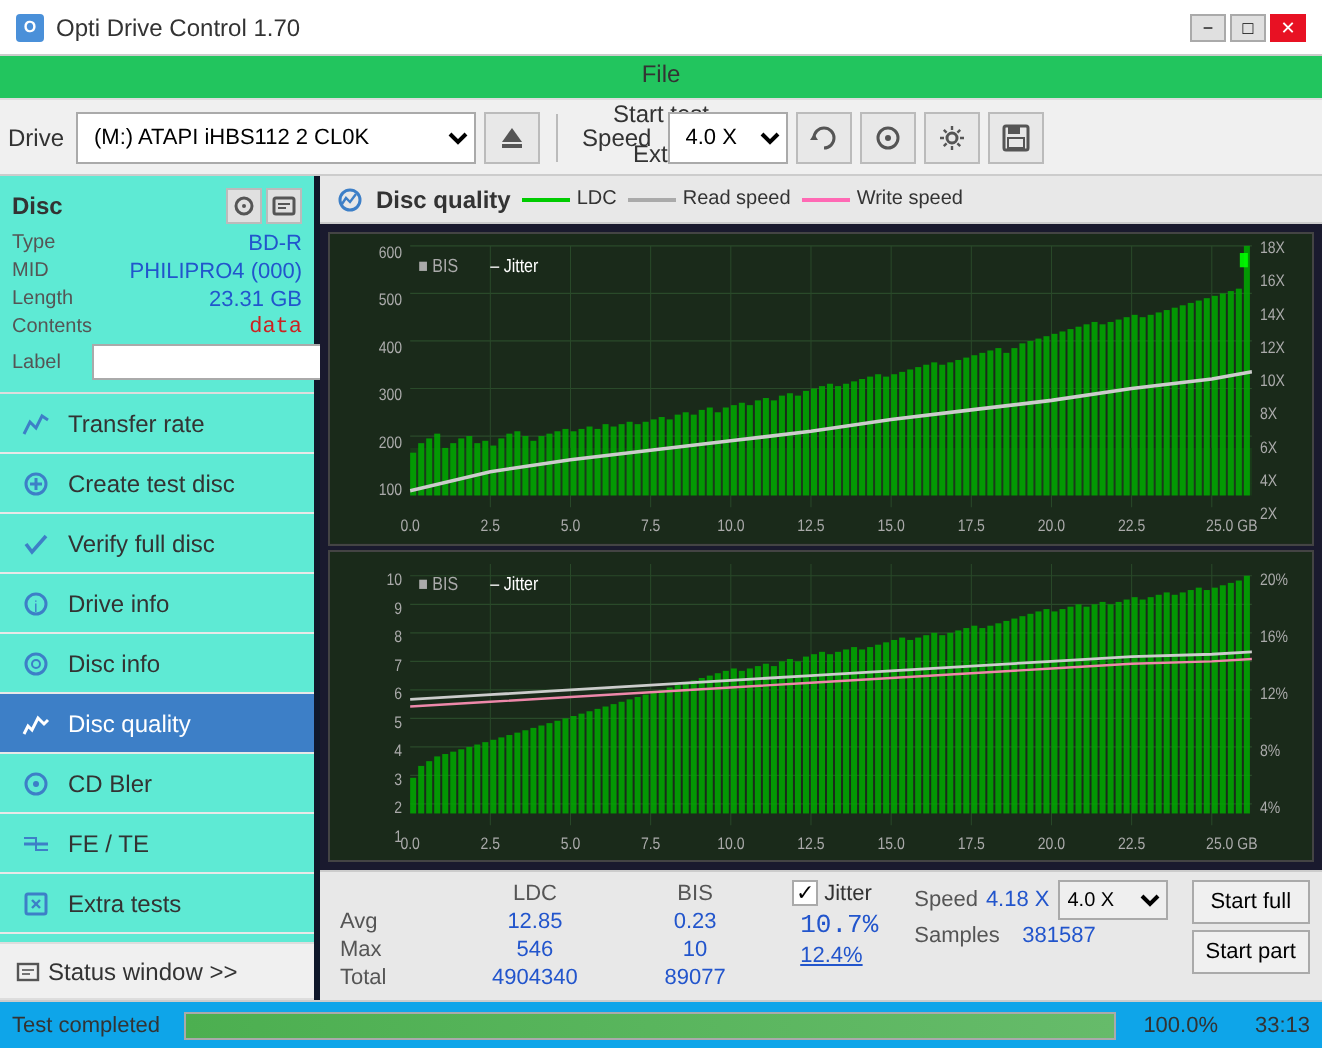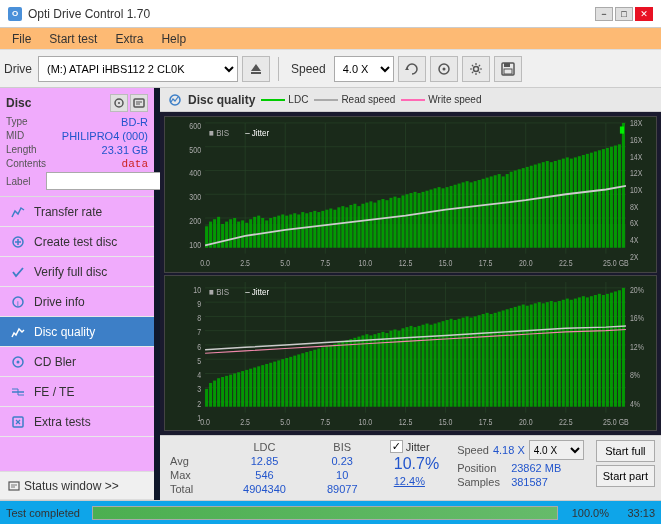--- a/index.html
+++ b/index.html
@@ -9,37 +9,37 @@
     .title-bar { background: #fff; height: 28px; display: flex; align-items: center; justify-content: space-between; padding: 0 8px; border-bottom: 1px solid #ccc; }
     .title-bar-left { display: flex; align-items: center; gap: 6px; }
     .title-bar-icon { width: 14px; height: 14px; background: #4a90d9; border-radius: 2px; display: flex; align-items: center; justify-content: center; color: white; font-size: 8px; font-weight: bold; }
     .title-bar-text { font-size: 12px; color: #333; }
     .title-bar-controls { display: flex; gap: 2px; }
     .tb-btn { width: 18px; height: 14px; background: #e0e0e0; border: 1px solid #aaa; cursor: pointer; font-size: 9px; display: flex; align-items: center; justify-content: center; }
     .tb-btn.close { background: #e81123; color: white; border-color: #e81123; }
     .tb-btn.maximize { background: #e0e0e0; }
 
     
-    .menu-bar { background: #fdba74; height: 22px; display: flex; align-items: center; padding: 0 4px; border-bottom: 1px solid #ddd; gap: 2px; }
+    .menu-bar { background: #22c55e; height: 22px; display: flex; align-items: center; padding: 0 4px; border-bottom: 1px solid #ddd; gap: 2px; flex-direction: column; }
     .menu-item { padding: 2px 8px; cursor: pointer; font-size: 12px; color: #333; }
 
     
     .toolbar { background: #f0f0f0; height: 38px; display: flex; align-items: center; padding: 0 4px; border-bottom: 1px solid #ccc; gap: 4px; }
     .toolbar-label { font-size: 12px; color: #333; font-weight: 500; margin-right: 2px; }
     .drive-select { height: 26px; width: 200px; border: 1px solid #aaa; background: white; padding: 0 4px; font-size: 11px; }
     .toolbar-sep { width: 1px; height: 24px; background: #bbb; margin: 0 4px; }
     .toolbar-icon-btn { width: 28px; height: 26px; background: #e8e8e8; border: 1px solid #bbb; cursor: pointer; display: flex; align-items: center; justify-content: center; }
     .speed-label { font-size: 12px; color: #333; margin: 0 4px; }
     .speed-select { height: 26px; width: 60px; border: 1px solid #aaa; background: white; padding: 0 4px; font-size: 11px; }
 
     
     .main { display: flex; height: calc(524px - 28px - 22px - 38px - 24px); }
 
     
-    .sidebar { width: 160px; background: #f0abfc; border-right: 6px solid #0f172a; display: flex; flex-direction: column; flex-shrink: 0; }
+    .sidebar { width: 160px; background: #5eead4; border-right: 3px solid #0f172a; display: flex; flex-direction: column; flex-shrink: 0; }
     .disc-info-panel { padding: 6px; border-bottom: 1px solid #ddd; }
     .disc-panel-header { display: flex; align-items: center; justify-content: space-between; margin-bottom: 4px; }
     .disc-label { font-weight: bold; font-size: 12px; color: #333; }
     .disc-icons { display: flex; gap: 2px; }
     .disc-icon { width: 18px; height: 18px; background: #e0e0e0; border: 1px solid #bbb; font-size: 9px; display: flex; align-items: center; justify-content: center; cursor: pointer; }
     .disc-row { display: flex; justify-content: space-between; margin-bottom: 2px; }
     .disc-row-label { color: #555; font-size: 10px; }
     .disc-row-value { color: #2255cc; font-size: 11px; font-weight: 500; }
     .disc-row-value.red { color: #cc2222; font-family: Liberation Mono, monospace; }
     .label-row { display: flex; align-items: center; gap: 16px; margin-top: 2px; }
@@ -232,20 +232,29 @@
         <span>Verify full disc</span>
       </div>
       <div class="nav-item">
         <div class="nav-icon">
           <svg width="14" height="14" viewBox="0 0 14 14">
               <circle cx="7" cy="7" r="5" fill="none" stroke="#3d7fc7" stroke-width="1.5"></circle>
               <text x="6" y="11" font-size="8" fill="#3d7fc7">i</text>
             </svg>
         </div>
         <span>Drive info</span>
+      </div>
+      <div class="nav-item">
+        <div class="nav-icon">
+          <svg width="14" height="14" viewBox="0 0 14 14">
+              <circle cx="7" cy="7" r="5" fill="none" stroke="#3d7fc7" stroke-width="1.5"></circle>
+              <circle cx="7" cy="7" r="2" fill="none" stroke="#3d7fc7" stroke-width="1"></circle>
+            </svg>
+        </div>
+        <span>Disc info</span>
       </div>
       <div class="nav-item active">
         <div class="nav-icon">
           <svg width="14" height="14" viewBox="0 0 14 14">
               <polyline points="1,12 3,8 5,10 8,4 11,7 13,5" fill="none" stroke="white" stroke-width="1.5"></polyline>
             </svg>
         </div>
         <span>Disc quality</span>
       </div>
       <div class="nav-item">
@@ -685,37 +694,33 @@
             </tr>
           </tbody>
         </table>
       </div>
 
       <div style="display:flex; flex-direction:column; gap:2px; margin: 0 6px;">
         <div style="display:flex; align-items:center; gap:3px;">
           <div class="jitter-check">✓</div>
           <span style="font-size:11px; color:#333;">Jitter</span>
         </div>
-        <div style="font-size:16px; color:#2255cc; padding-left:4px;">10.7%</div>
+        <div style="font-size:13px; color:#2255cc; padding-left:4px;font-family:Liberation Mono, monospace;">10.7%</div>
         <div style="font-size:11px; color:#2255cc; padding-left:4px;text-decoration:underline;">12.4%</div>
       </div>
 
       <div style="display:flex; flex-direction:column; gap:2px; margin: 0 4px;">
         <div style="display:flex; gap:4px; align-items:center;">
           <span style="font-size:11px; color:#555;">Speed</span>
           <span style="font-size:11px; color:#2255cc;">4.18 X</span>
           <select style="height:20px; width:55px; font-size:10px; border:1px solid #aaa;">
             <option>4.0 X</option>
           </select>
         </div>
         <div style="display:flex; gap:4px;">
-          <span style="font-size:11px; color:#555; width:50px;">Position</span>
-          <span style="font-size:11px; color:#2255cc;">23862 MB</span>
-        </div>
-        <div style="display:flex; gap:4px;">
           <span style="font-size:11px; color:#555; width:50px;">Samples</span>
           <span style="font-size:11px; color:#2255cc;">381587</span>
         </div>
       </div>
 
       <div class="action-btns">
         <button class="action-btn">Start full</button>
         <button class="action-btn">Start part</button>
       </div>
     </div>

